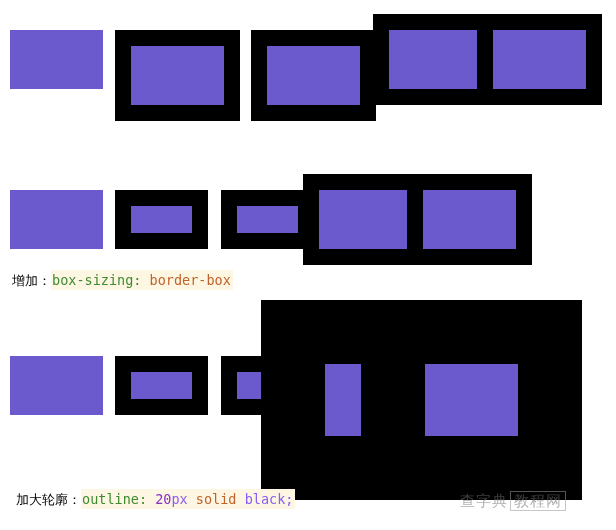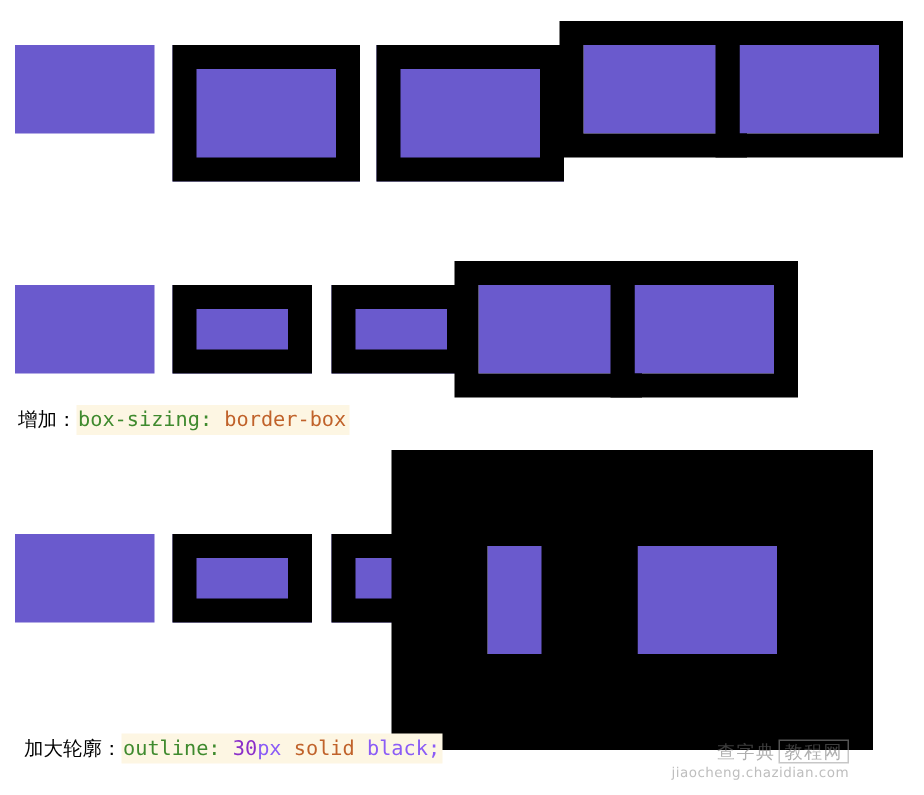--- a/index.html
+++ b/index.html
@@ -80,21 +80,21 @@
     position: absolute;
     right: 6px;
     bottom: 4px;
     width: 146px;
     height: 34px;
     opacity: 0.55;
     text-align: right;
   }
   #watermark .wm-main {
     font-family: "DejaVu Sans", sans-serif;
-    font-size: 12px;
+    font-size: 15px;
     letter-spacing: 1px;
     color: #6f6f6f;
     display: block;
     line-height: 19px;
   }
   #watermark .wm-main .wm-box {
     border: 1px solid #9a9a9a;
     padding: 0 3px;
     margin-left: 2px;
   }
@@ -132,21 +132,20 @@
       <div class="bx bordered" style="left: 221px; top: 36px; width: 25px; height: 27px; background: rgb(106, 90, 205); border-width: 16px; border-color: rgb(0, 0, 0);"></div>
       <div class="bx outlined" style="left: 325px; top: 44px; width: 40px; height: 72px; background: rgb(106, 90, 205); outline-width: 64px; outline-color: rgb(0, 0, 0);"></div>
       <div class="bx outlined" style="left: 425px; top: 44px; width: 93px; height: 72px; background: rgb(106, 90, 205); outline-width: 64px; outline-color: rgb(0, 0, 0);"></div>
     </div>
 
   <div class="caption" id="caption-1">
     <span class="cn">增加：</span><span class="code"><span class="tok-prop">box-sizing:</span><span class="tok-plain"> </span><span class="tok-val">border-box</span></span>
   </div>
 
   <div class="caption" id="caption-2">
-    <span class="cn">加大轮廓：</span><span class="code"><span class="tok-prop">outline:</span><span class="tok-plain"> </span><span class="tok-num">30</span><span class="tok-plain">px</span><span class="tok-plain"> </span><span class="tok-val">solid</span><span class="tok-plain"> </span><span class="tok-plain">black;</span></span>
+    <span class="cn">加大轮廓：</span><span class="code"><span class="tok-prop">outline:</span><span class="tok-plain"> </span><span class="tok-num">20</span><span class="tok-plain">px</span><span class="tok-plain"> </span><span class="tok-val">solid</span><span class="tok-plain"> </span><span class="tok-plain">black;</span></span>
   </div>
 
   <div id="watermark">
     <span class="wm-main"><span>查字典</span><span class="wm-box">教程网</span></span>
-    <span class="wm-sub">jiaocheng.chazidian.com</span>
   </div>
 
 </div>
 
 </body></html>

